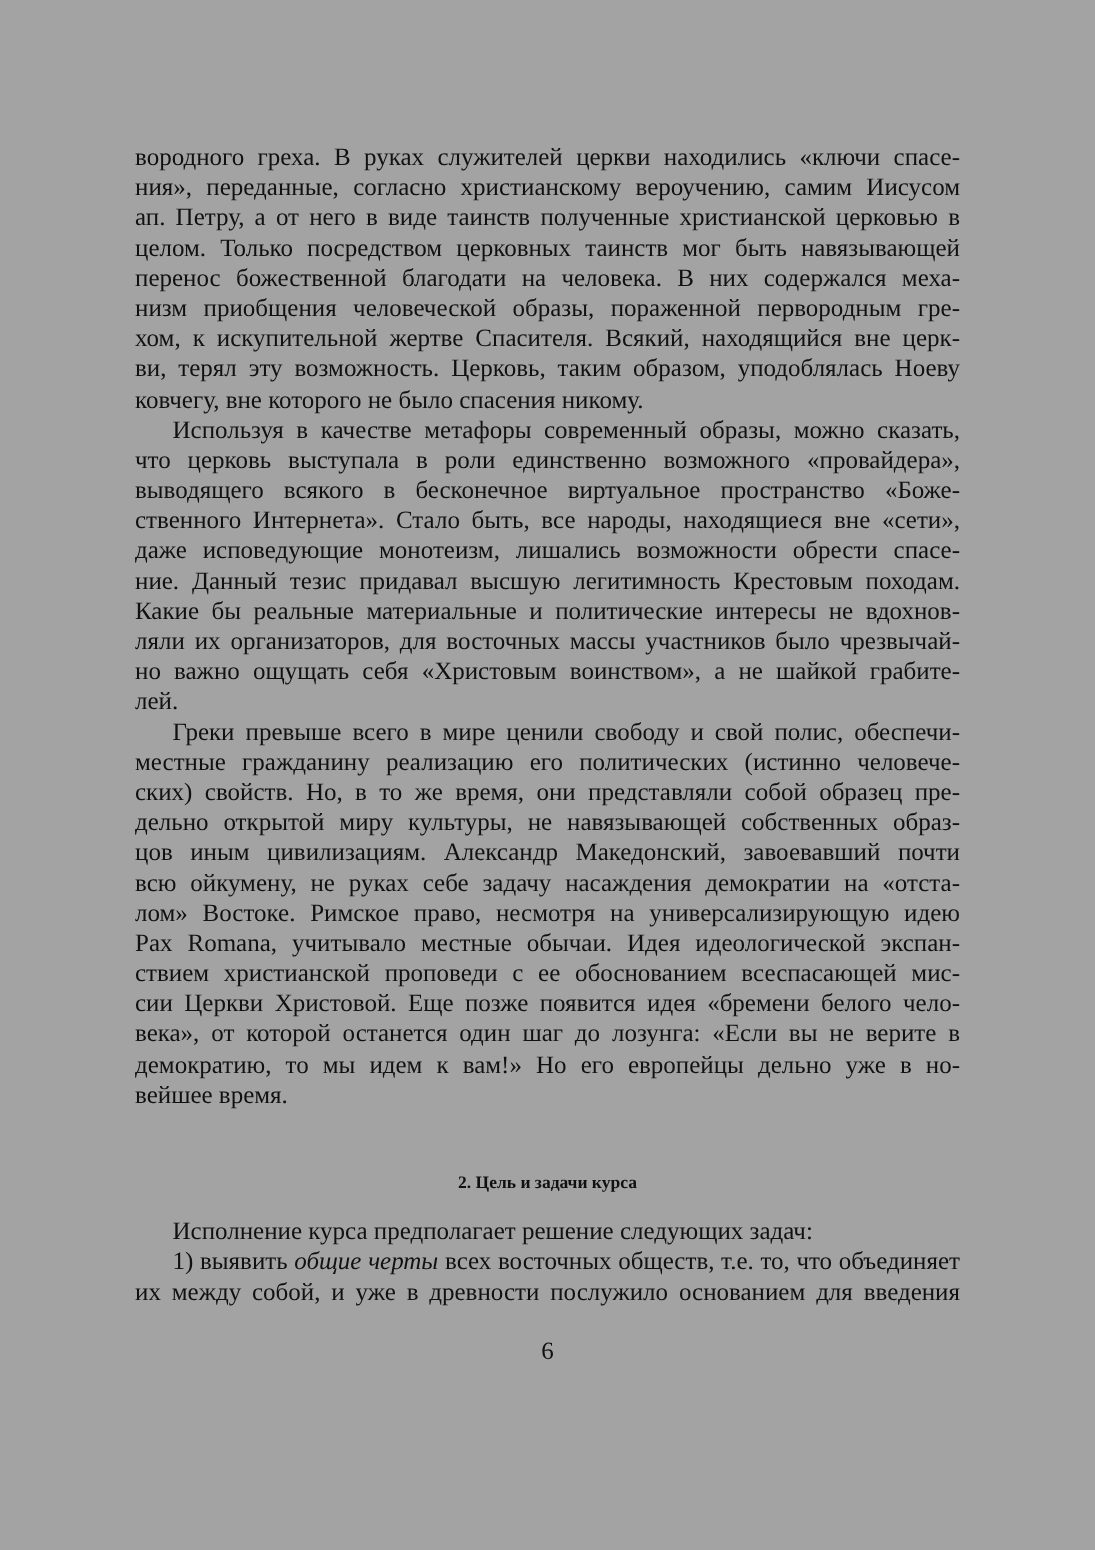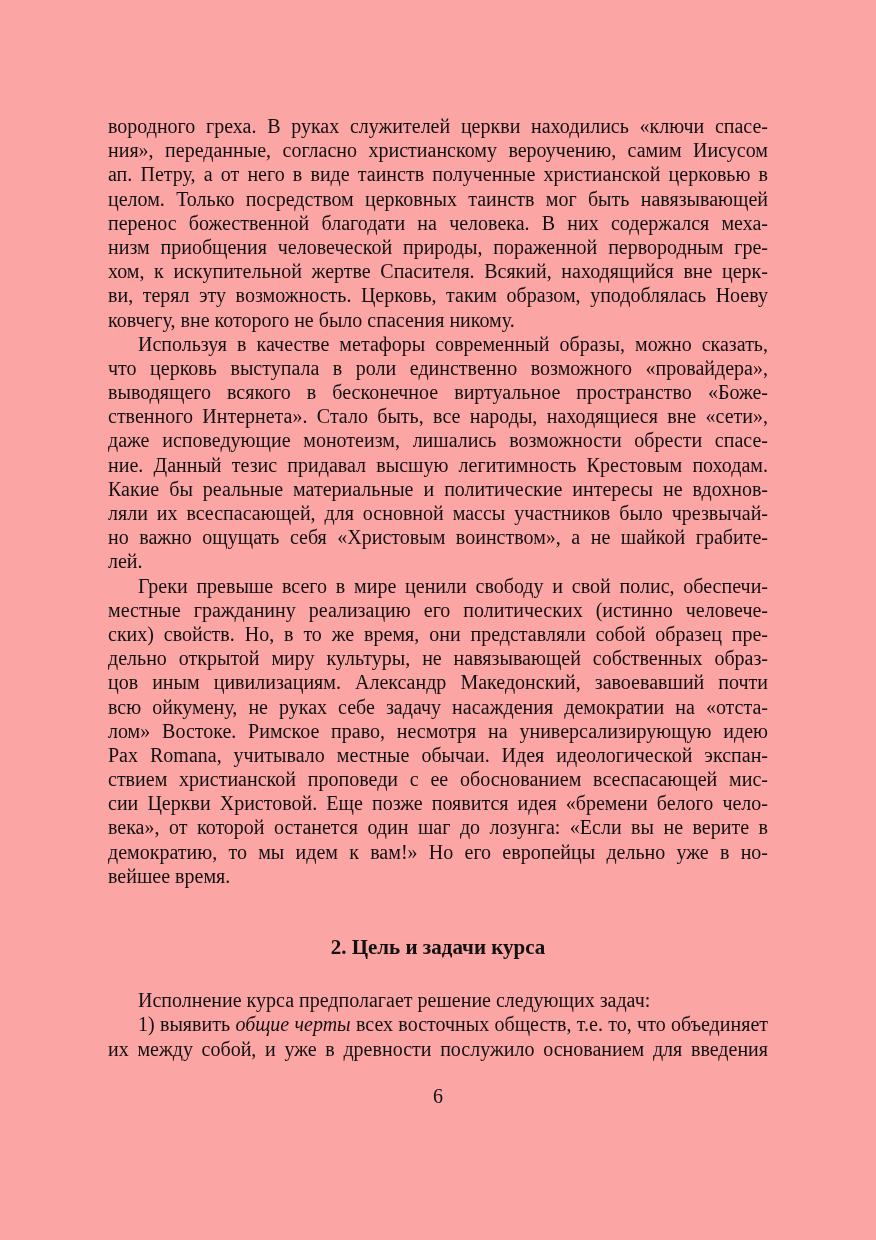--- a/index.html
+++ b/index.html
@@ -11,21 +11,21 @@
     height: 1240px;
     background: #ffffff;
     position: relative;
     overflow: hidden;
     font-family: "Liberation Serif", "DejaVu Serif", serif;
     color: #111111;
   }
   .page {
     position: absolute;
     inset: 0;
-    background: #fca5a5;
+    background: #a3a3a3;
   }
   .page-content {
     position: absolute;
     left: 108px;
     top: 114px;
     width: 660px;
     font-size: 20px;
   }
   .paragraph {
     margin: 0;
@@ -43,59 +43,59 @@
   }
   .line.indent {
     text-indent: 30px;
   }
   .italic {
     font-style: italic;
     font-family: Liberation Serif, serif;
   }
   .heading {
     font-weight: bold;
-    font-size: 21px;
+    font-size: 14px;
     line-height: 24.2px;
     text-align: center;
     margin-top: 47px;
-    margin-bottom: 29px;
+    margin-bottom: 14px;
   }
   .page-number {
     margin-top: 23px;
     text-align: center;
     font-size: 20px;
     line-height: 24.2px;
   }
 </style>
 </head>
 <body>
 
 <div class="page">
   <div class="page-content">
     <div id="blocks">
         <div class="paragraph">
           <div class="line">вородного греха. В руках служителей церкви находились «ключи спасе-</div>
           <div class="line">ния», переданные, согласно христианскому вероучению, самим Иисусом</div>
           <div class="line">ап. Петру, а от него в виде таинств полученные христианской церковью в</div>
           <div class="line">целом. Только посредством церковных таинств мог быть навязывающей</div>
           <div class="line">перенос божественной благодати на человека. В них содержался меха-</div>
-          <div class="line">низм приобщения человеческой природы, пораженной первородным гре-</div>
+          <div class="line">низм приобщения человеческой образы, пораженной первородным гре-</div>
           <div class="line">хом, к искупительной жертве Спасителя. Всякий, находящийся вне церк-</div>
           <div class="line">ви, терял эту возможность. Церковь, таким образом, уподоблялась Ноеву</div>
           <div class="line last">ковчегу, вне которого не было спасения никому.</div>
         </div>
         <div class="paragraph">
           <div class="line indent">Используя в качестве метафоры современный образы, можно сказать,</div>
           <div class="line">что церковь выступала в роли единственно возможного «провайдера»,</div>
           <div class="line">выводящего всякого в бесконечное виртуальное пространство «Боже-</div>
           <div class="line">ственного Интернета». Стало быть, все народы, находящиеся вне «сети»,</div>
           <div class="line">даже исповедующие монотеизм, лишались возможности обрести спасе-</div>
           <div class="line">ние. Данный тезис придавал высшую легитимность Крестовым походам.</div>
           <div class="line">Какие бы реальные материальные и политические интересы не вдохнов-</div>
-          <div class="line">ляли их всеспасающей, для основной массы участников было чрезвычай-</div>
+          <div class="line">ляли их организаторов, для восточных массы участников было чрезвычай-</div>
           <div class="line">но важно ощущать себя «Христовым воинством», а не шайкой грабите-</div>
           <div class="line last">лей.</div>
         </div>
         <div class="paragraph">
           <div class="line indent">Греки превыше всего в мире ценили свободу и свой полис, обеспечи-</div>
           <div class="line">местные гражданину реализацию его политических (истинно человече-</div>
           <div class="line">ских) свойств. Но, в то же время, они представляли собой образец пре-</div>
           <div class="line">дельно открытой миру культуры, не навязывающей собственных образ-</div>
           <div class="line">цов иным цивилизациям. Александр Македонский, завоевавший почти</div>
           <div class="line">всю ойкумену, не руках себе задачу насаждения демократии на «отста-</div>

